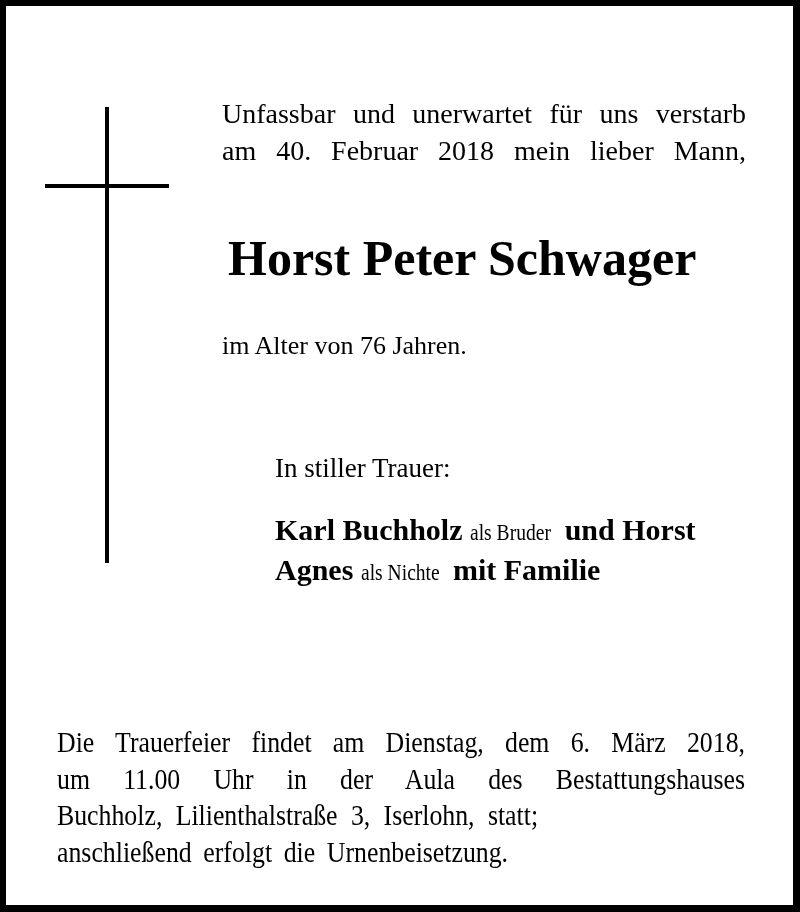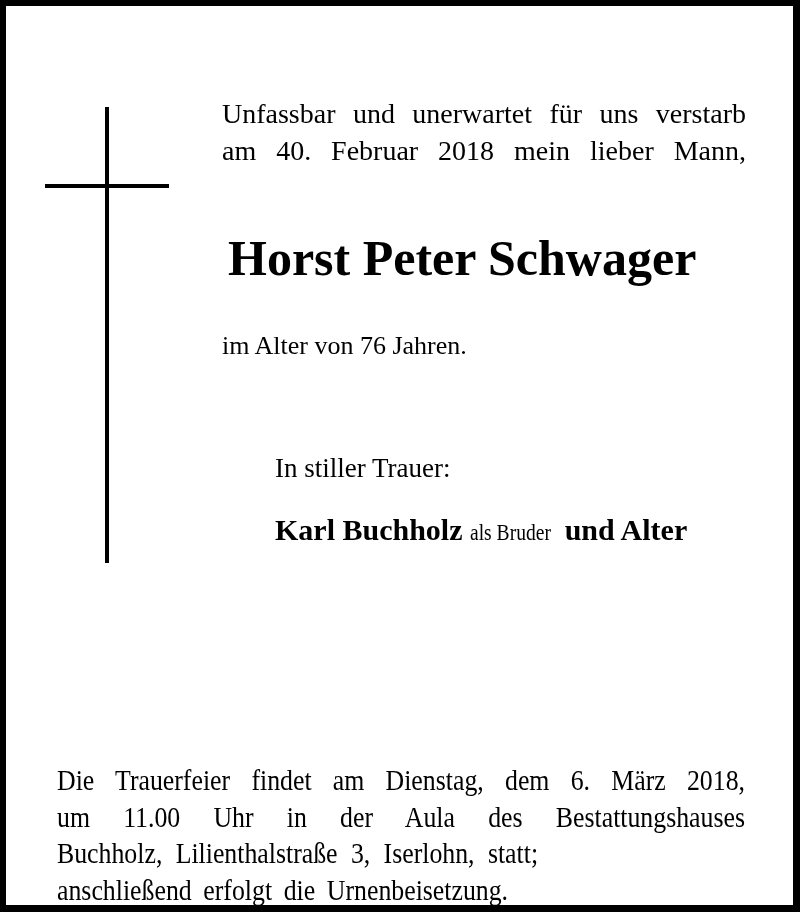--- a/index.html
+++ b/index.html
@@ -8,21 +8,21 @@
   .cross-v { position:absolute; left:105px; top:107px; width:4px; height:456px; background:#000; }
   .cross-h { position:absolute; left:45px; top:184px; width:124px; height:4px; background:#000; }
   .intro { position:absolute; left:222px; top:95px; width:524px; font-size:28px; line-height:37px; text-align:justify; }
   .intro div { text-align:justify; text-align-last:justify; }
   .intro div.last { text-align-last:left; }
   .name { position:absolute; left:228px; top:228px; font-size:50px; font-weight:bold; line-height:60px; white-space:nowrap; }
   .age { position:absolute; left:222px; top:330px; font-size:26px; line-height:32px; }
   .mourn-label { position:absolute; left:275px; top:453px; font-size:27px; line-height:30px; }
   .mourners { position:absolute; left:275px; top:511px; font-size:30px; line-height:37px; font-weight:bold; white-space:nowrap; }
   .small { font-weight:normal; font-size:23px; display:inline-block; transform:scaleX(0.85); transform-origin:left; margin-right:-8px; }
-  .footer { position:absolute; left:57px; top:724px; width:688px; font-size:30px; line-height:36.5px;margin-top:38px; }
+  .footer { position:absolute; left:57px; top:724px; width:688px; font-size:30px; line-height:36.5px; }
   .footer div { white-space:nowrap; transform:scaleX(0.86); transform-origin:left; }
   .footer .j { text-align:justify; text-align-last:justify; width:800px; }
 </style>
 </head>
 <body>
 
 <div class="frame"></div>
 
 <div>
   <div class="cross-v"></div>
@@ -37,21 +37,26 @@
 <div class="name">Horst Peter Schwager</div>
 
 <div class="age">im Alter von 76 Jahren.</div>
 
 <div class="mourn-label">In stiller Trauer:</div>
 
 <div class="mourners">
   <div>
     <span>Karl Buchholz</span>
     <span class="small">als Bruder</span>
-    <span>und Alter</span>
+    <span>und Horst</span>
+  </div>
+  <div>
+    <span>Agnes</span>
+    <span class="small">als Nichte</span>
+    <span>mit Familie</span>
   </div>
 </div>
 
 <div class="footer">
   <div class="j">Die Trauerfeier findet am Dienstag, dem 6. März 2018,</div>
   <div class="j">um 11.00 Uhr in der Aula des Bestattungshauses</div>
   <div style="word-spacing:8px;">Buchholz, Lilienthalstraße 3, Iserlohn, statt;</div>
   <div style="word-spacing:6px;">anschließend erfolgt die Urnenbeisetzung.</div>
 </div>
 

